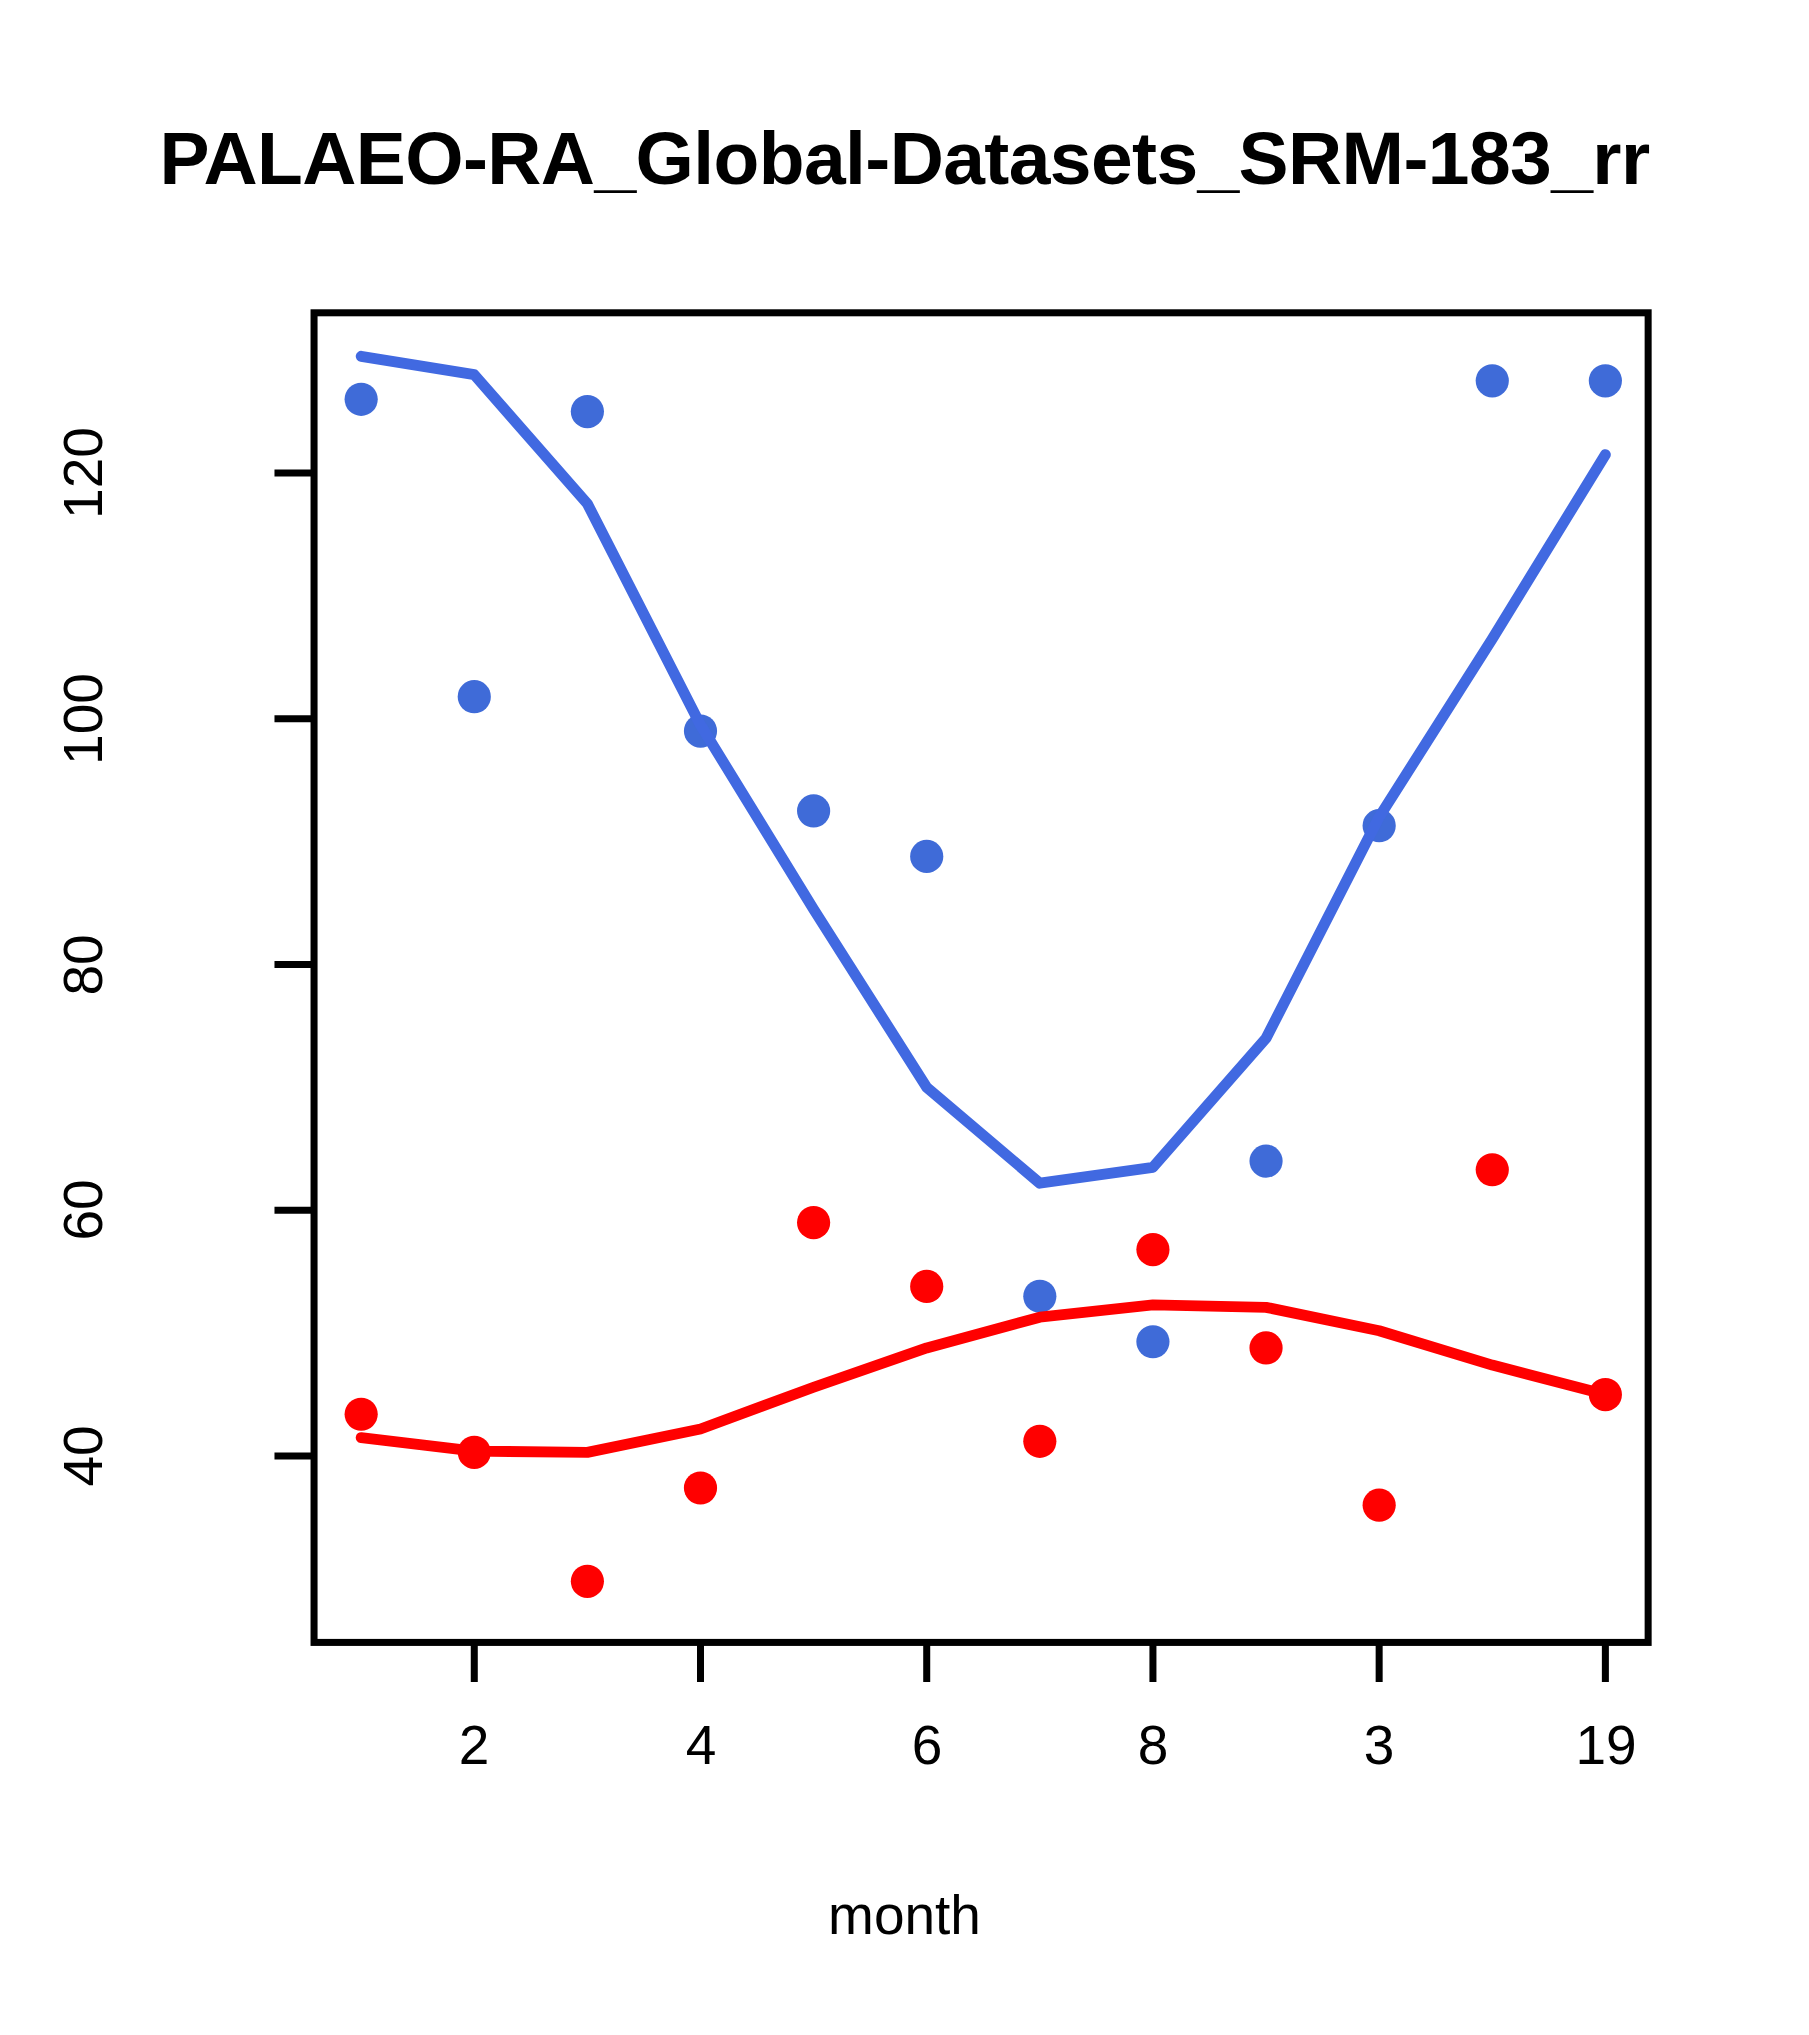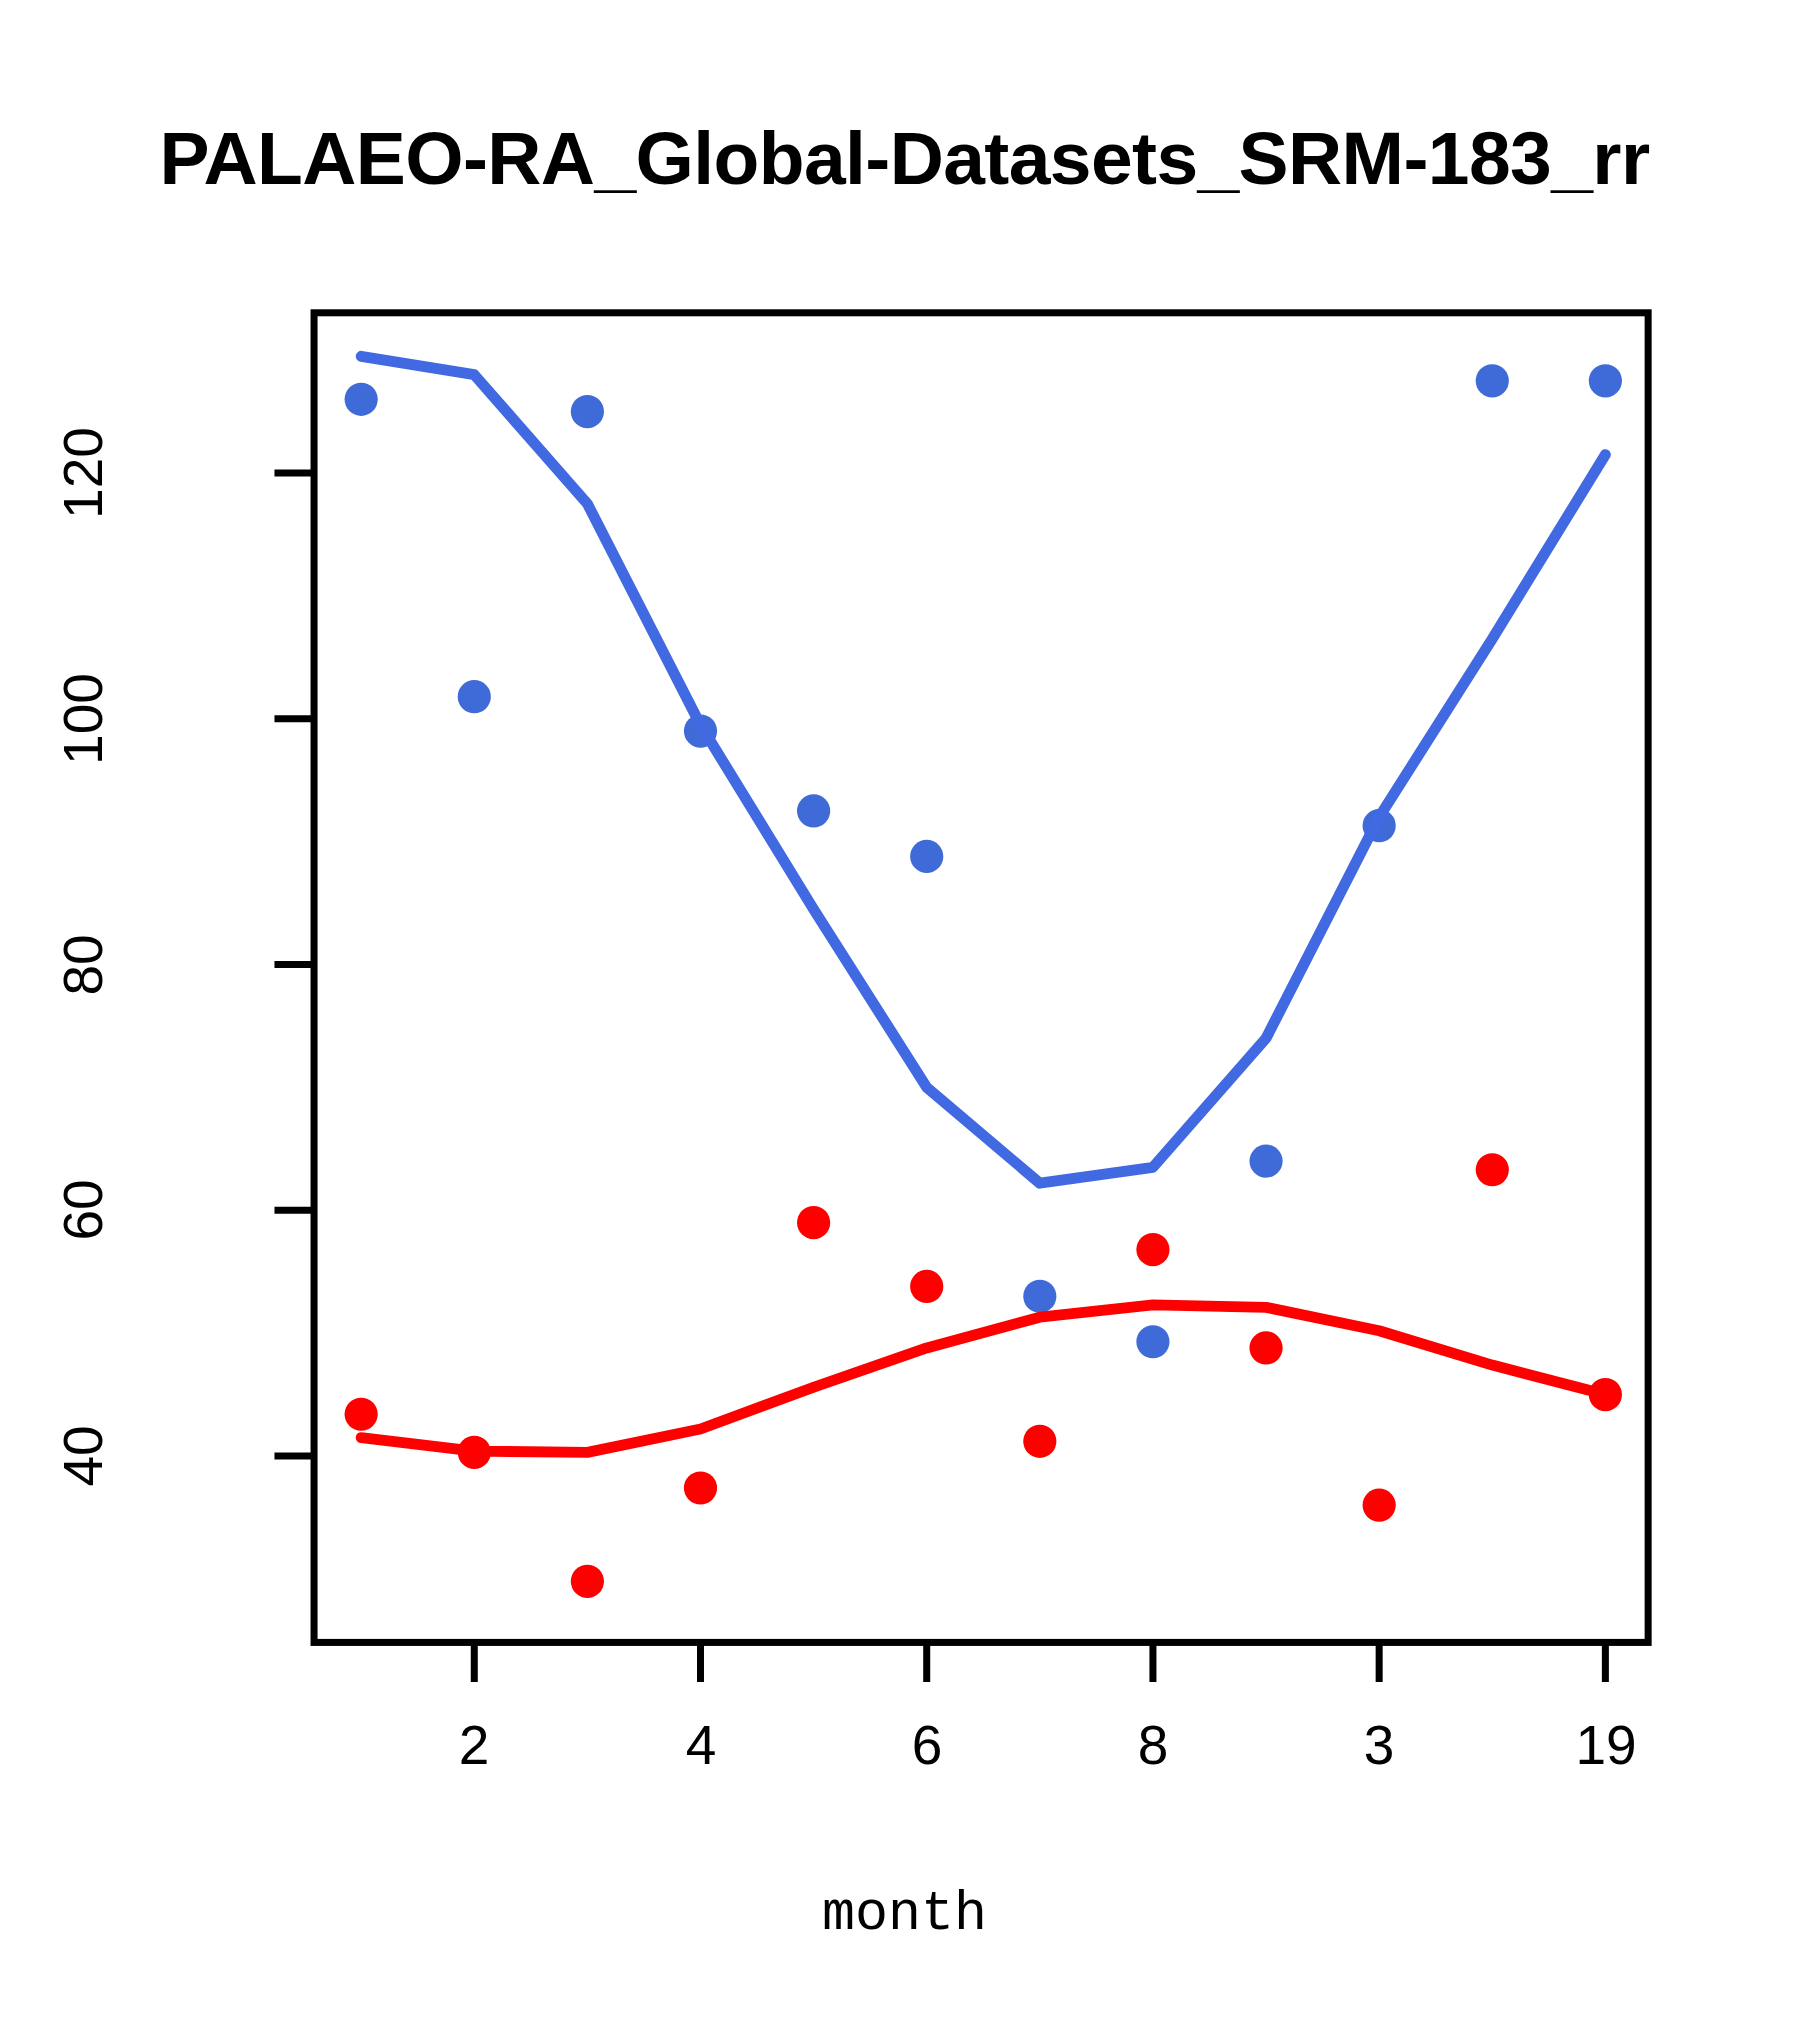--- a/index.html
+++ b/index.html
@@ -5,21 +5,21 @@
   html,body{margin:0;padding:0;background:#ffffff;}
   body{width:1809px;height:2035px;font-family:"Liberation Sans",sans-serif;position:relative;overflow:hidden;}
   #chart-root{position:absolute;left:0;top:0;width:1809px;height:1469px;background:#fff;border-radius:22px;}
   #plot-title{
     position:absolute;left:0;top:115px;width:1809px;text-align:center;
     font-family:"Liberation Sans",sans-serif;font-weight:bold;
     font-size:75px;letter-spacing:-0.6px;color:#000;white-space:nowrap;
   }
   #xlabel{
     position:absolute;left:0;top:1883px;width:1809px;text-align:center;
-    font-size:55px;color:#000;font-family:Liberation Mono, monospace;
+    font-size:55px;color:#000;font-family:Liberation Sans, sans-serif;
   }
   .xtick-label{
     position:absolute;font-size:55px;color:#000;text-align:center;
     font-family:"Liberation Sans",sans-serif;transform:translateX(-50%);
   }
   .ytick-label{
     position:absolute;font-size:55px;color:#000;
     font-family:"Liberation Sans",sans-serif;
     transform-origin:center center;
     white-space:nowrap;

